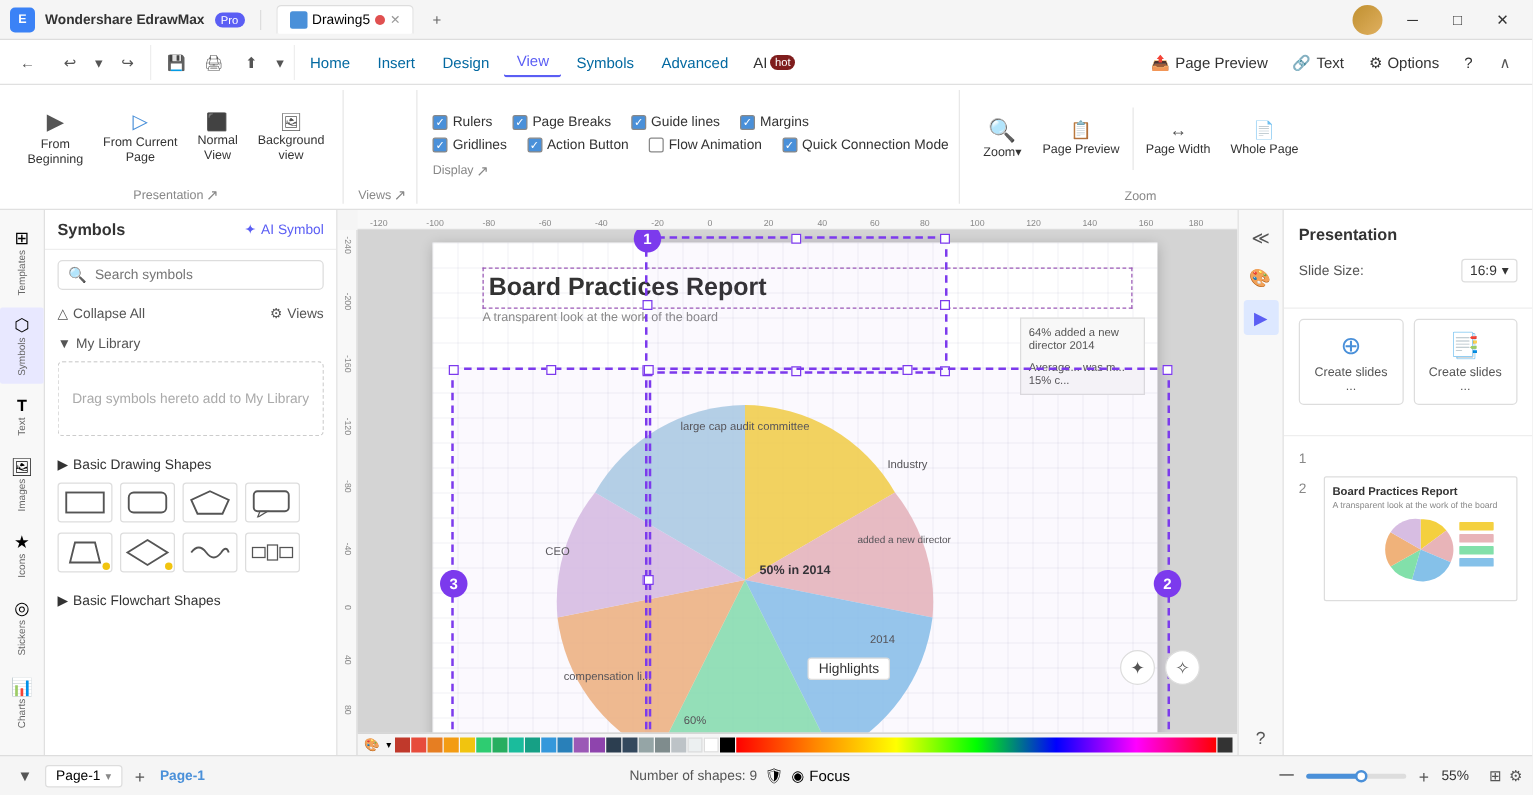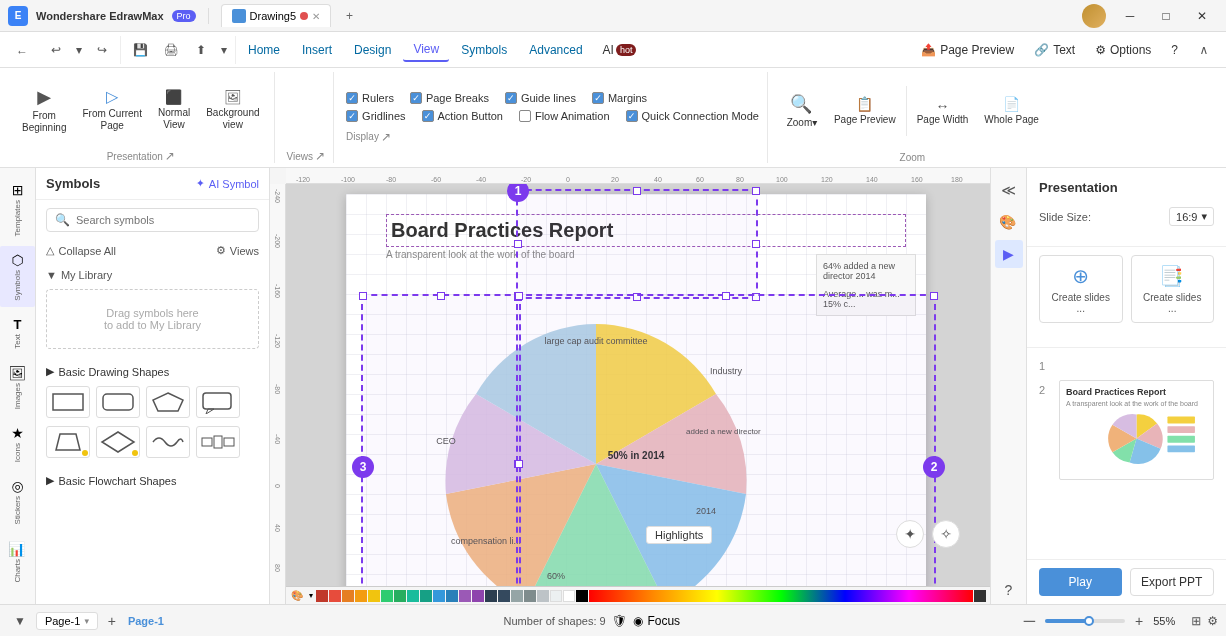--- a/index.html
+++ b/index.html
@@ -147,21 +147,20 @@
       font-size: 11px;
       color: #555;
       cursor: pointer;
       padding: 4px 0;
     }
     .library-drop-zone {
       height: 60px;
       border: 1px dashed #ccc;
       border-radius: 4px;
       display: flex;
-      flex-direction: column;
       align-items: center;
       justify-content: center;
       color: #aaa;
       font-size: 11px;
       margin: 4px 0;
     }
 
     .shapes-section { padding: 4px 10px; }
     .shapes-title {
       display: flex;
@@ -952,24 +951,20 @@
                 <rect x="135" y="8" width="40" height="10" fill="#f4d03f" rx="1"></rect>
                 <rect x="135" y="22" width="40" height="10" fill="#e8b4b8" rx="1"></rect>
                 <rect x="135" y="36" width="40" height="10" fill="#82e0aa" rx="1"></rect>
                 <rect x="135" y="50" width="40" height="10" fill="#85c1e9" rx="1"></rect>
               </svg>
             </div>
           </div>
         </div>
       </div>
 
-      <div class="play-bar">
-        <button class="play-btn">Play</button>
-        <button class="export-btn">Export PPT</button>
-      </div>
     </div>
   </div>
 
   <div class="bottom-bar">
 
     <div style="display:flex;align-items:center;gap:4px;">
       <div style="display:flex;align-items:center;gap:2px;padding:2px 6px;border-radius:3px;cursor:pointer;color:#555;">
         <span>▼</span>
       </div>
       <div class="page-tab">

